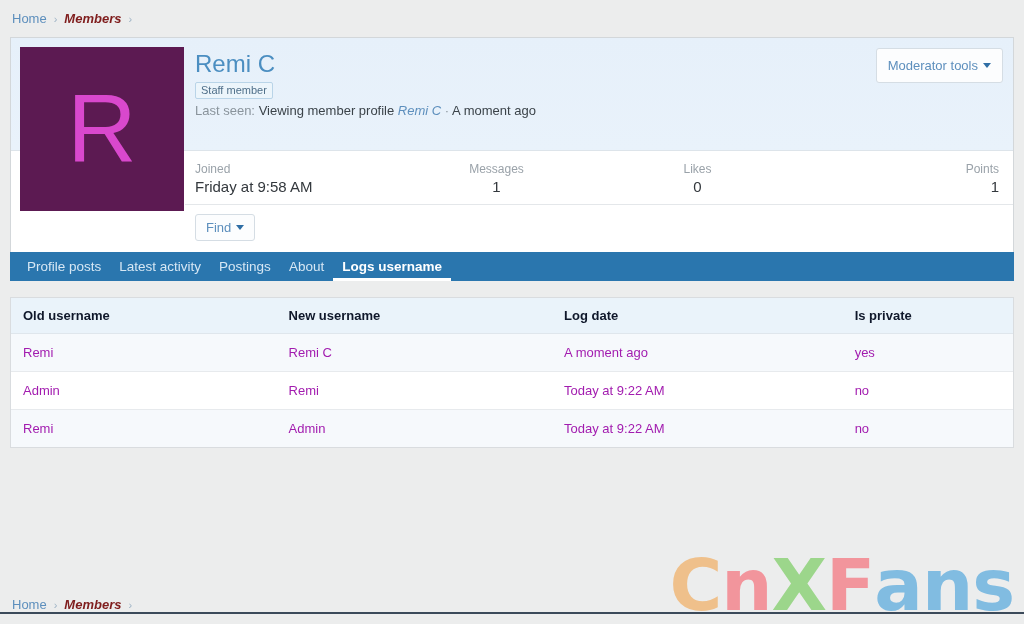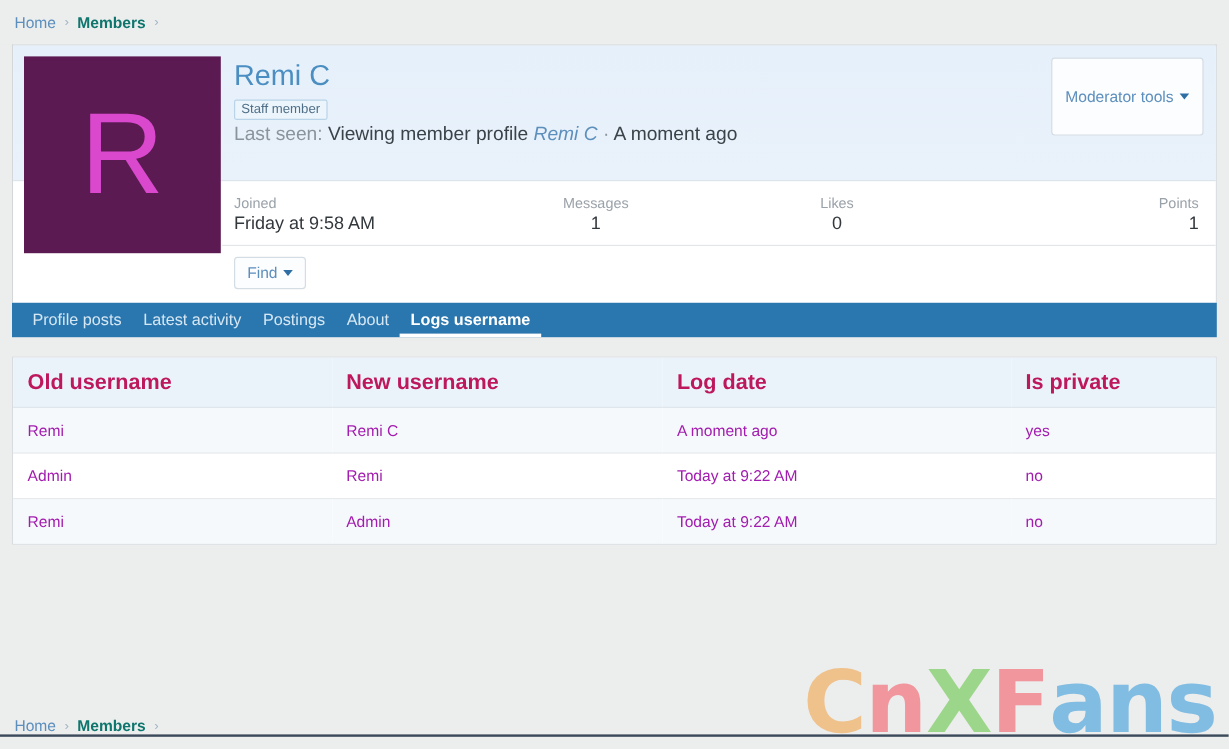--- a/index.html
+++ b/index.html
@@ -26,22 +26,23 @@
     padding: 0 0 0 12px;
     font-size: 13px;
     background: #eceded;
   }
   .crumb-link {
     color: #5d8fbd;
     text-decoration: none;
     cursor: pointer;
   }
   .crumb-link.strong {
-    color: #0f766e;
+    color: #7f1d1d;
     font-weight: bold;
+    font-style: italic;
   }
   .crumb-sep {
     color: #9fb4c6;
     margin: 0 7px;
     font-size: 11px;
   }
 
   
   .card {
     position: relative;
@@ -93,36 +94,36 @@
     font-size: 11px;
     padding: 1px 5px 2px 5px;
     margin-bottom: 4px;
   }
   .user-title {
     font-size: 14px;
     color: #3b4349;
     margin: 2px 0 1px 0;
   }
   .last-seen {
-    font-size: 16px;
+    font-size: 13px;
     color: #3b4349;
   }
   .last-seen .ls-label { color: #8a949c; }
   .last-seen .ls-user { color: #5d8fbd; font-style: italic; }
   .last-seen .ls-dot { color: #8a949c; }
 
   .mod-tools {
     position: absolute;
     top: 10px; right: 10px;
     background: #fcfdfe;
     border: 1px solid #d5dde4;
     border-radius: 3px;
     color: #5d8fbd;
     font-size: 13px;
-    padding: 24px 11px;
+    padding: 9px 11px;
     cursor: pointer;
     line-height: 15px;
   }
   .caret {
     display: inline-block;
     width: 0; height: 0;
     border-left: 4px solid transparent;
     border-right: 4px solid transparent;
     border-top: 5px solid #2f6ea5;
     margin-left: 5px;
@@ -204,25 +205,25 @@
     background: #fff;
     border: 1px solid #d9dcdf;
   }
   table {
     width: 100%;
     border-collapse: collapse;
     font-size: 13px;
   }
   thead th {
     background: #eaf3fa;
-    color: #be185d;
+    color: #0f172a;
     font-weight: bold;
     text-align: left;
     padding: 10px 12px;
-    font-size: 18px;
+    font-size: 13px;
     border-bottom: 1px solid #dfe6ec;
   }
   tbody td {
     padding: 11px 12px;
     color: #a21caf;
     border-bottom: 1px solid #e7eaed;
   }
   tbody tr:nth-child(odd) { background: #f6f9fc; }
   tbody tr:nth-child(even) { background: #ffffff; }
   tbody tr:last-child td { border-bottom: none; }

